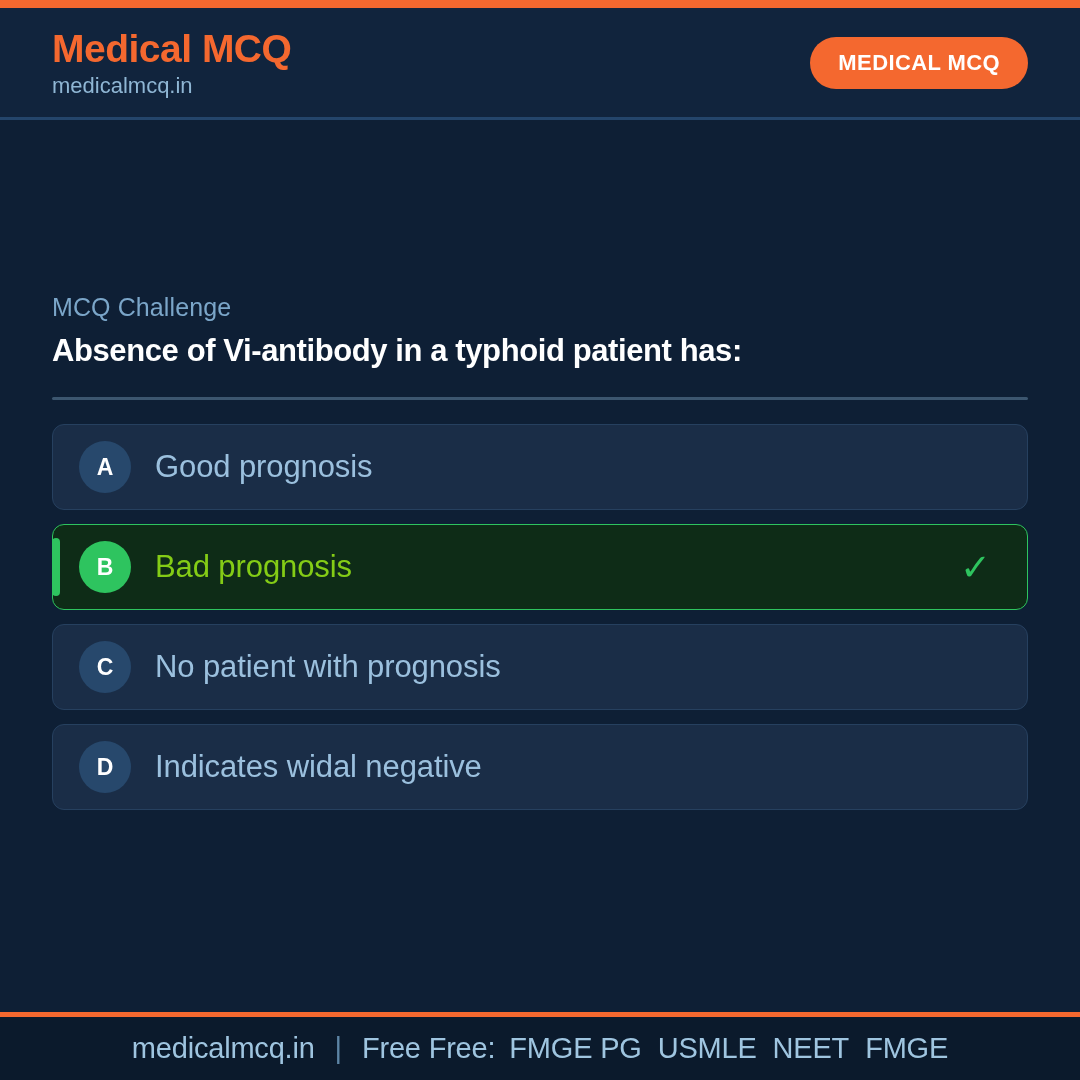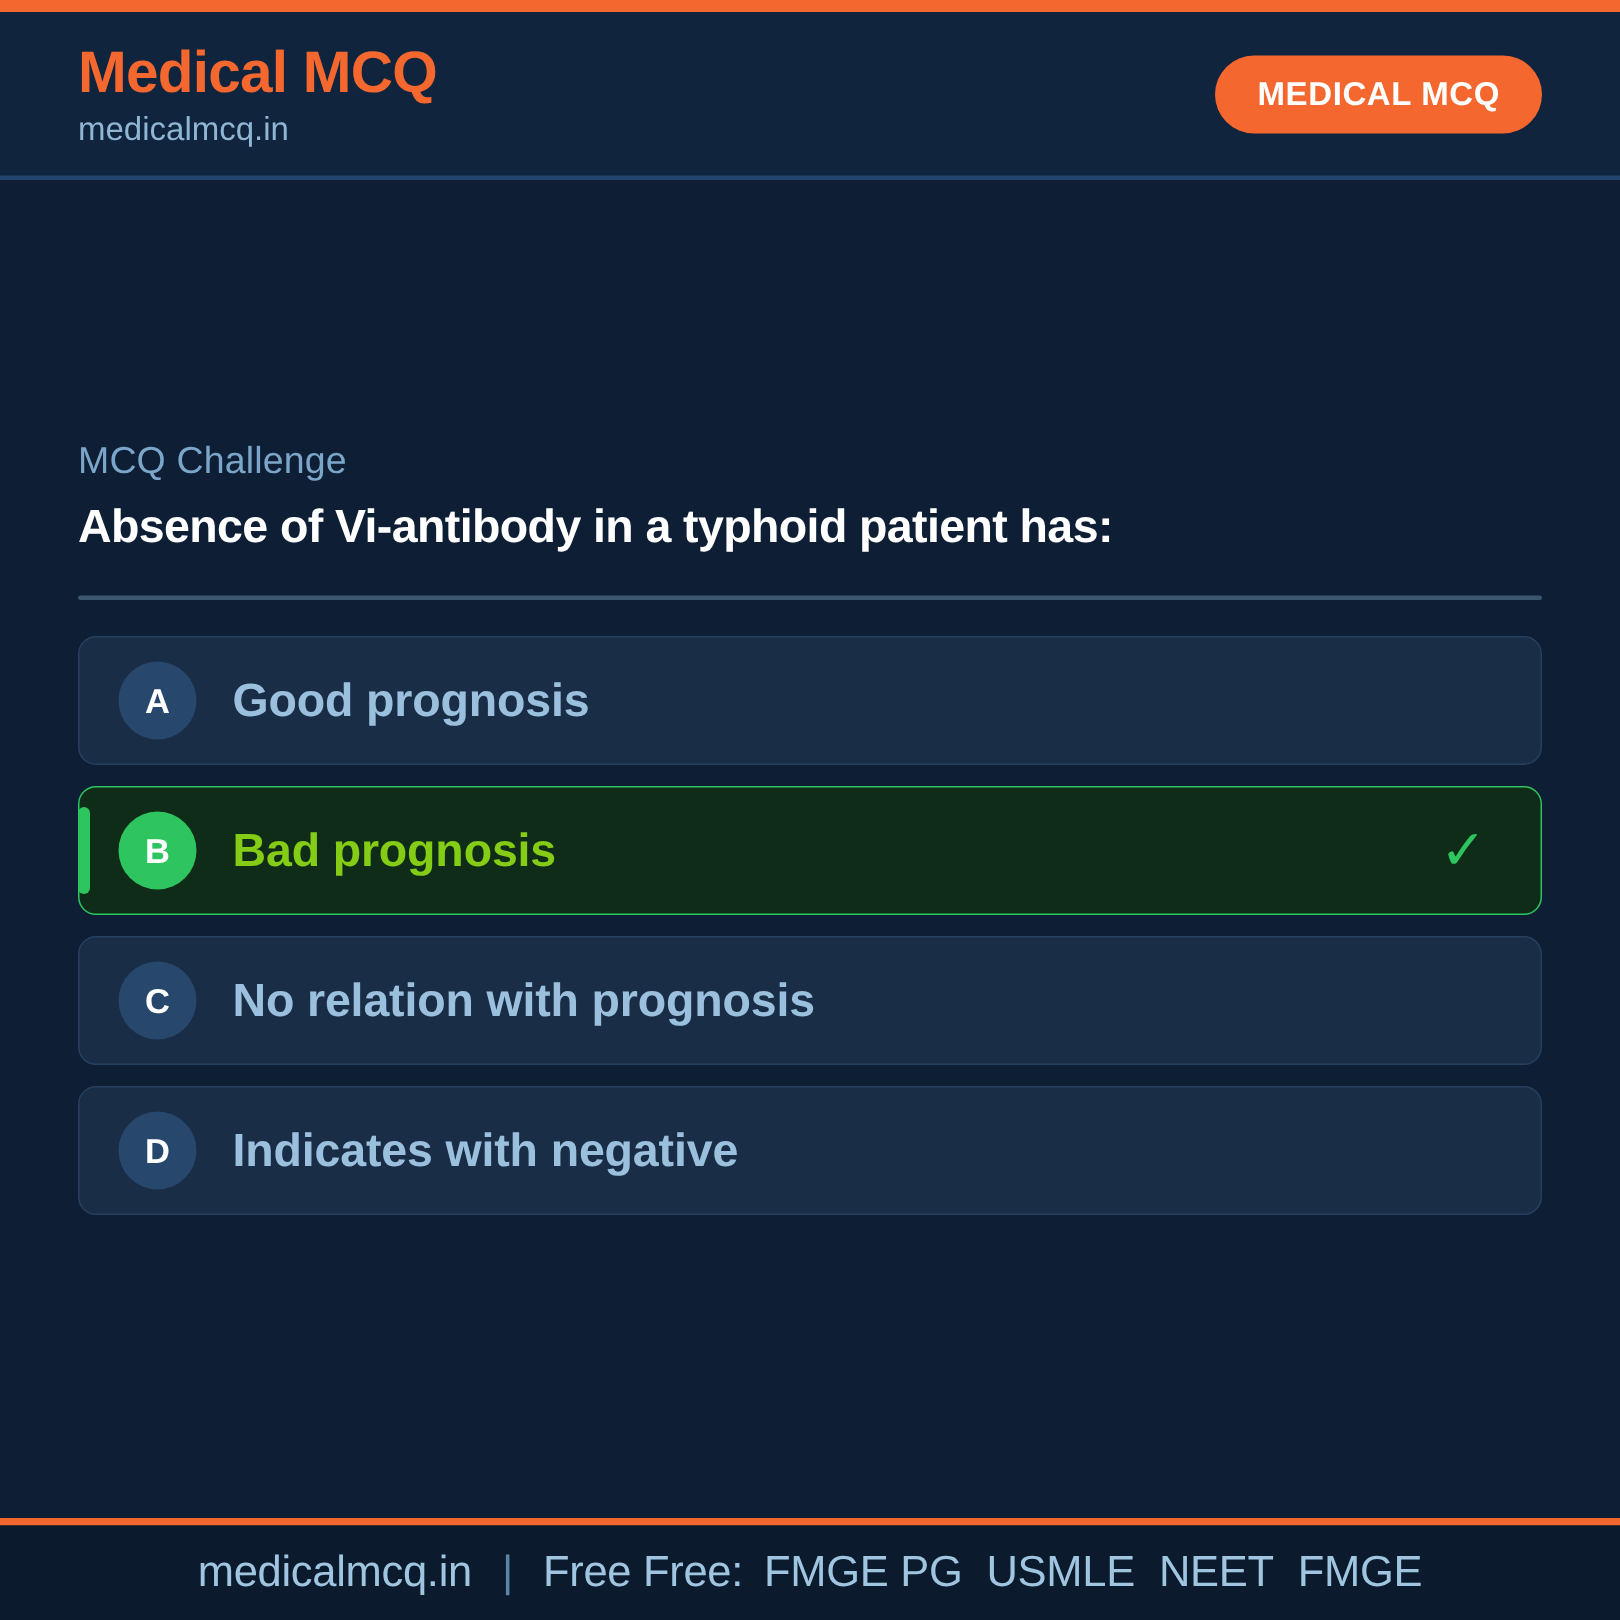--- a/index.html
+++ b/index.html
@@ -134,21 +134,20 @@
     font-weight: bold;
     display: flex;
     align-items: center;
     justify-content: center;
   }
   .opt-text {
     margin-left: 24px;
     font-size: 31px;
     color: #9bc0de;
     letter-spacing: -0.1px;
-    font-weight: bold;
   }
   .check {
     position: absolute;
     right: 36px;
     top: 50%;
     transform: translateY(-50%);
     font-size: 37px;
     color: #2ec45f;
     line-height: 1;
   }
@@ -232,26 +231,26 @@
 
         <div class="option correct">
           <div class="accent-bar"></div>
           <div class="opt-letter">B</div>
           <div class="opt-text">Bad prognosis</div>
           <div class="check">✓</div>
         </div>
 
         <div class="option">
           <div class="opt-letter">C</div>
-          <div class="opt-text">No relation with prognosis</div>
+          <div class="opt-text">No patient with prognosis</div>
         </div>
 
         <div class="option">
           <div class="opt-letter">D</div>
-          <div class="opt-text">Indicates with negative</div>
+          <div class="opt-text">Indicates widal negative</div>
         </div>
 
       </div>
     </div>
   </div>
 
   <div class="footer-rule"></div>
   <div class="footer">
     <span>medicalmcq.in</span>
     <span class="sep">|</span>

